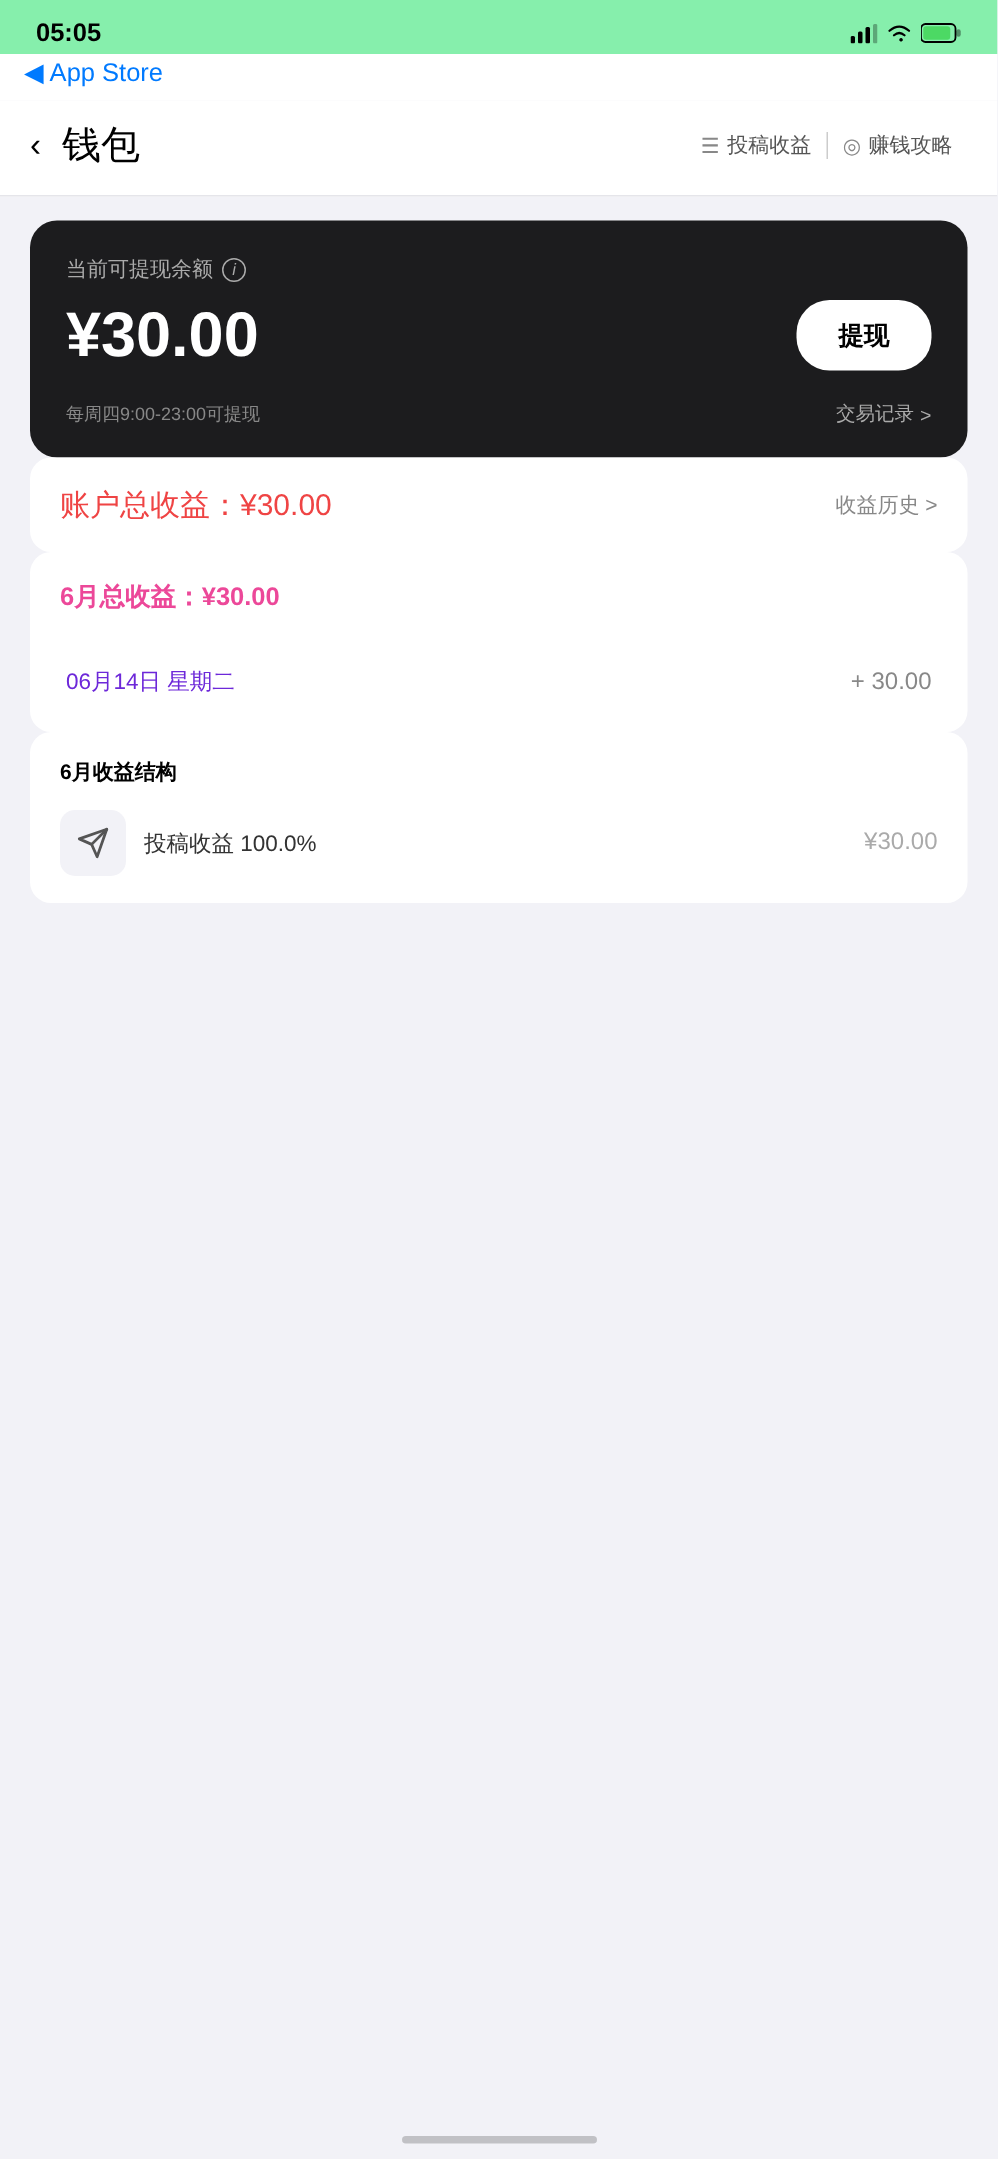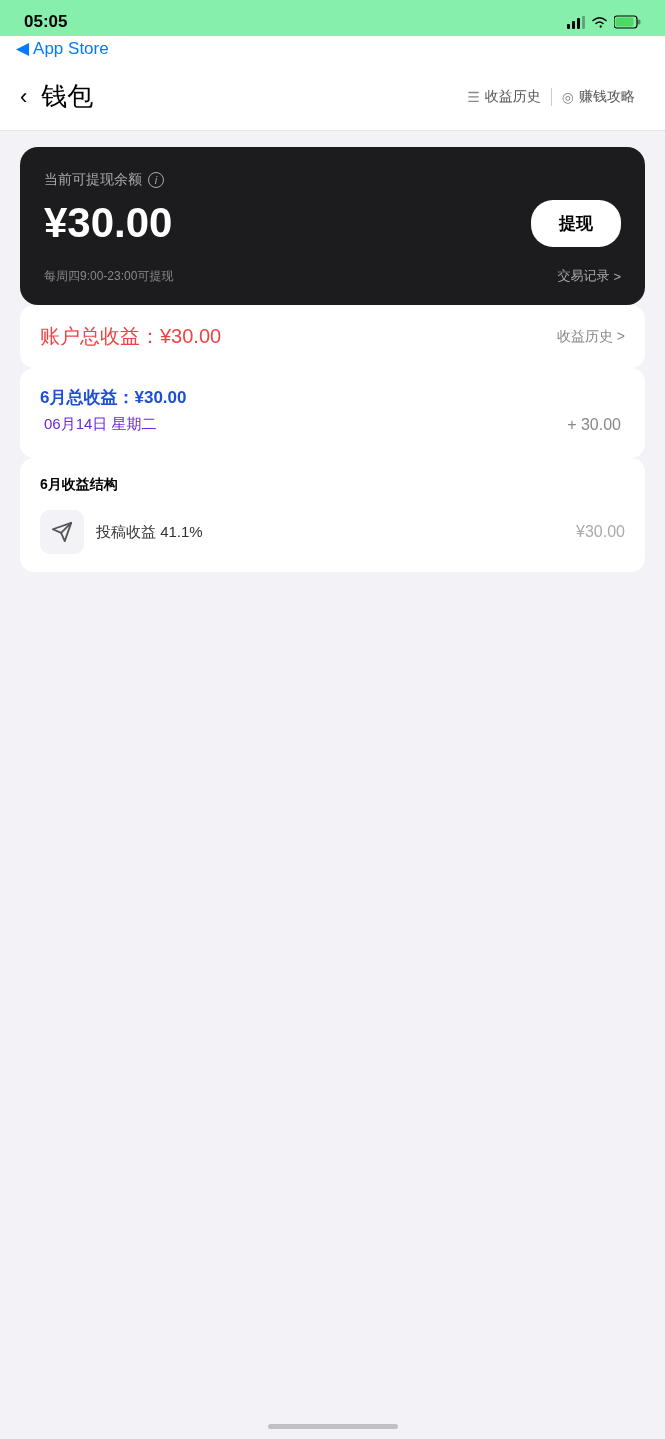--- a/index.html
+++ b/index.html
@@ -185,22 +185,22 @@
     .account-total-right {
       font-size: 14px;
       color: #888;
       cursor: pointer;
     }
 
     
     .monthly-title {
       font-size: 17px;
       font-weight: 600;
-      color: #1d4ed8;
-      margin-bottom: 0;
+      color: #ec4899;
+      margin-bottom: 30px;
     }
     .monthly-row {
       display: flex;
       justify-content: space-between;
       align-items: center;
       padding: 6px 4px;
     }
     .monthly-row-date {
       font-size: 15px;
       color: #6d28d9;
@@ -302,21 +302,21 @@
     <span>App Store</span>
   </div>
 </div>
 
 <div class="nav-bar">
   <span class="nav-back-btn">‹</span>
   <span class="nav-title">钱包</span>
   <div class="nav-actions">
     <div class="nav-action-btn">
       <span class="nav-action-icon">☰</span>
-      <span>收益历史</span>
+      <span>投稿收益</span>
     </div>
     <div class="nav-divider"></div>
     <div class="nav-action-btn">
       <span class="nav-action-icon">◎</span>
       <span>赚钱攻略</span>
     </div>
   </div>
 </div>
 
 <div class="main">
@@ -361,21 +361,21 @@
   <div class="white-card">
     <div class="structure-title">6月收益结构</div>
     <div class="structure-row">
       <div class="structure-row-left">
         <div class="structure-icon-box">
           <svg viewBox="0 0 24 24" fill="none" stroke="#555" stroke-width="2" stroke-linecap="round" stroke-linejoin="round">
             <line x1="22" y1="2" x2="11" y2="13"></line>
             <polygon points="22 2 15 22 11 13 2 9 22 2"></polygon>
           </svg>
         </div>
-        <span class="structure-label">投稿收益 41.1%</span>
+        <span class="structure-label">投稿收益 100.0%</span>
       </div>
       <span class="structure-amount">¥30.00</span>
     </div>
   </div>
 
 </div>
 
 <div class="home-indicator"></div>
 
 </body></html>

